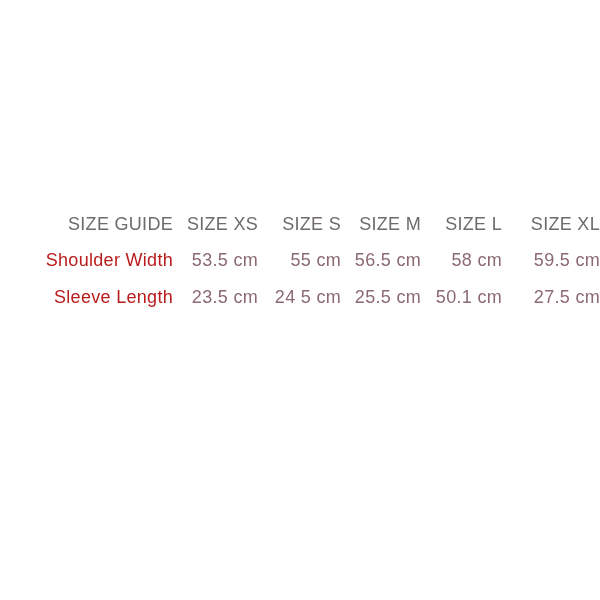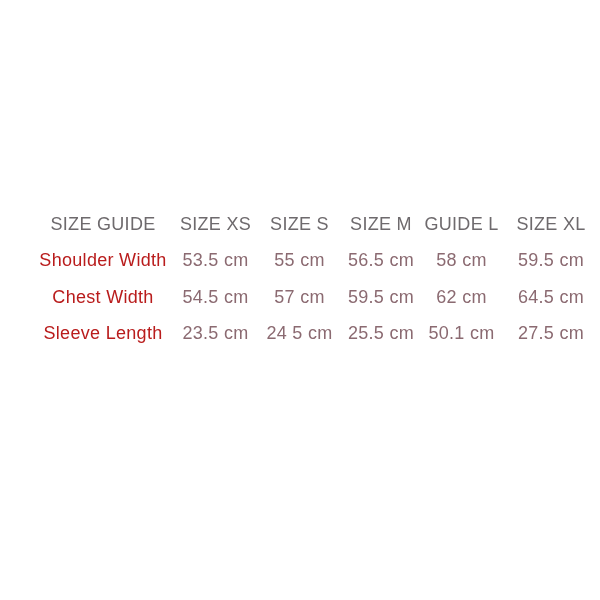--- a/index.html
+++ b/index.html
@@ -31,21 +31,21 @@
   table.size-guide col.c2 { width: 83px; }
   table.size-guide col.c3 { width: 80px; }
   table.size-guide col.c4 { width: 81px; }
   table.size-guide col.c5 { width: 98px; }
   table.size-guide th,
   table.size-guide td {
     padding: 0;
     margin: 0;
     border: none;
     height: 36.5px;
-    text-align: center;
+    text-align: right;
     vertical-align: middle;
     font-size: 18px;
     letter-spacing: 0.3px;
     font-weight: normal;
     white-space: nowrap;
     overflow: hidden;
   }
   table.size-guide th.col-header { color: #6e6a6d; }
   table.size-guide td.row-label  { color: #b91c1c; }
   table.size-guide td.value-cell { color: #8b6a71; }
@@ -62,40 +62,32 @@
         <col class="c3">
         <col class="c4">
         <col class="c5">
     </colgroup>
     <thead>
       <tr>
         <th class="col-header">SIZE GUIDE</th>
         <th class="col-header">SIZE XS</th>
         <th class="col-header">SIZE S</th>
         <th class="col-header">SIZE M</th>
-        <th class="col-header">GUIDE L</th>
+        <th class="col-header">SIZE L</th>
         <th class="col-header">SIZE XL</th>
       </tr>
     </thead>
     <tbody>
       <tr>
         <td class="row-label">Shoulder Width</td>
         <td class="value-cell">53.5 cm</td>
         <td class="value-cell">55 cm</td>
         <td class="value-cell">56.5 cm</td>
         <td class="value-cell">58 cm</td>
         <td class="value-cell">59.5 cm</td>
-      </tr>
-      <tr>
-        <td class="row-label">Chest Width</td>
-        <td class="value-cell">54.5 cm</td>
-        <td class="value-cell">57 cm</td>
-        <td class="value-cell">59.5 cm</td>
-        <td class="value-cell">62 cm</td>
-        <td class="value-cell">64.5 cm</td>
       </tr>
       <tr>
         <td class="row-label">Sleeve Length</td>
         <td class="value-cell">23.5 cm</td>
         <td class="value-cell">24 5 cm</td>
         <td class="value-cell">25.5 cm</td>
         <td class="value-cell">50.1 cm</td>
         <td class="value-cell">27.5 cm</td>
       </tr>
     </tbody>

